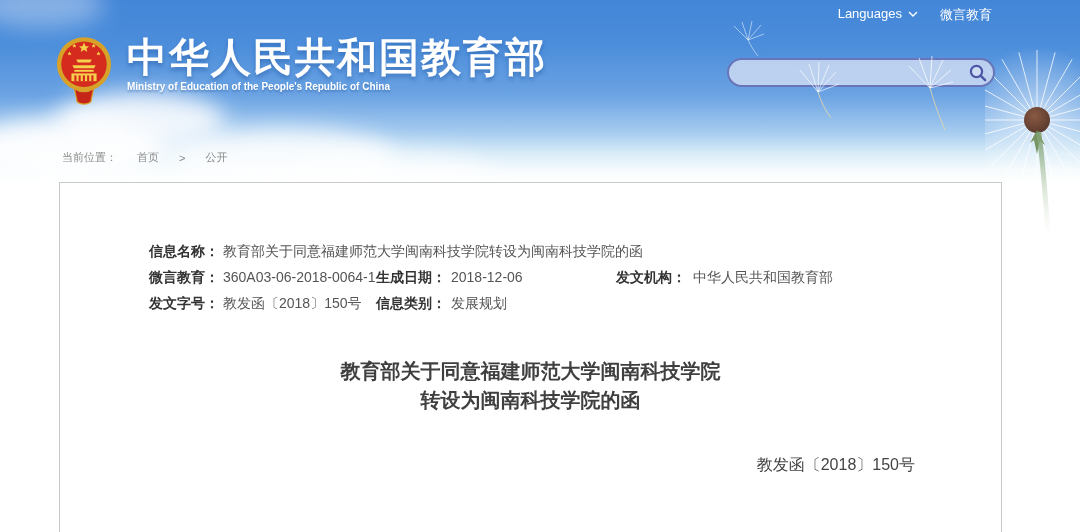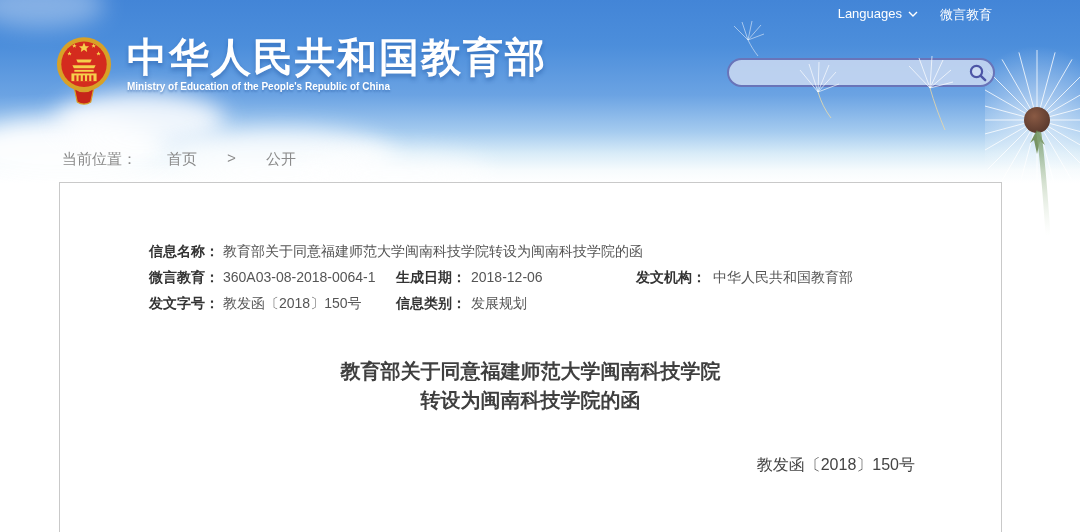--- a/index.html
+++ b/index.html
@@ -42,33 +42,33 @@
   .search-bar input { flex:1; min-width:0; height:100%; background:transparent;
     border:none; outline:none; padding:0 6px 0 14px; font-size:14px; color:#345; }
   .search-btn { width:26px; height:26px; border:none; background:transparent;
     cursor:pointer; margin-right:2px; display:flex; align-items:center;
     justify-content:center; }
 
   .deco { position:absolute; pointer-events:none; z-index:1; }
   .seed { z-index:3; }
 
   
-  .breadcrumb { position:absolute; left:62px; top:150px; display:flex; gap:30px;
-    font-size:15px; color:#8a8a8a; z-index:4; align-items:center;font-family:Liberation Mono, monospace; }
+  .breadcrumb { position:absolute; left:62px; top:150px; display:flex; gap:20px;
+    font-size:11px; color:#8a8a8a; z-index:4; align-items:center; }
   .breadcrumb a { color:#8a8a8a; text-decoration:none; cursor:pointer; }
 
   
   .panel { position:absolute; left:59px; top:182px; width:943px; height:362px;
     background:#fff; border:1px solid #c9c9c9; z-index:2; padding-top:52px; }
 
   .info-table { margin-left:89px; }
   .info-row { display:flex; height:26px; font-size:14px; color:#555;
     align-items:flex-end; line-height:19px; white-space:nowrap; }
   .lbl { font-weight:bold; color:#333; flex:none; }
-  .w1 { width:74px; }  .w2 { width:75px;margin-left:20px; }  .w3 { width:77px; }
+  .w1 { width:74px; }  .w2 { width:75px; }  .w3 { width:77px; }
   .v1 { width:153px; flex:none; }  .v2 { width:165px; flex:none; }
 
   .doc-title { margin-top:44px; text-align:center; font-size:20px;
     font-weight:bold; color:#3f3f3f; line-height:29px; }
   .doc-number { margin-top:40px; text-align:right; padding-right:86px;
     font-size:16px; color:#444; }
 </style>
 </head>
 <body>
 
@@ -225,21 +225,21 @@
 
   <div class="panel">
 
     <div class="info-table">
       <div class="info-row">
         <span class="lbl w1">信息名称：</span>
         <span class="val">教育部关于同意福建师范大学闽南科技学院转设为闽南科技学院的函</span>
       </div>
       <div class="info-row">
         <span class="lbl w1">微言教育：</span>
-        <span class="val v1">360A03-08-2018-0064-1</span>
+        <span class="val v1">360A03-06-2018-0064-1</span>
         <span class="lbl w2">生成日期：</span>
         <span class="val v2">2018-12-06</span>
         <span class="lbl w3">发文机构：</span>
         <span class="val">中华人民共和国教育部</span>
       </div>
       <div class="info-row">
         <span class="lbl w1">发文字号：</span>
         <span class="val v1">教发函〔2018〕150号</span>
         <span class="lbl w2">信息类别：</span>
         <span class="val">发展规划</span>

